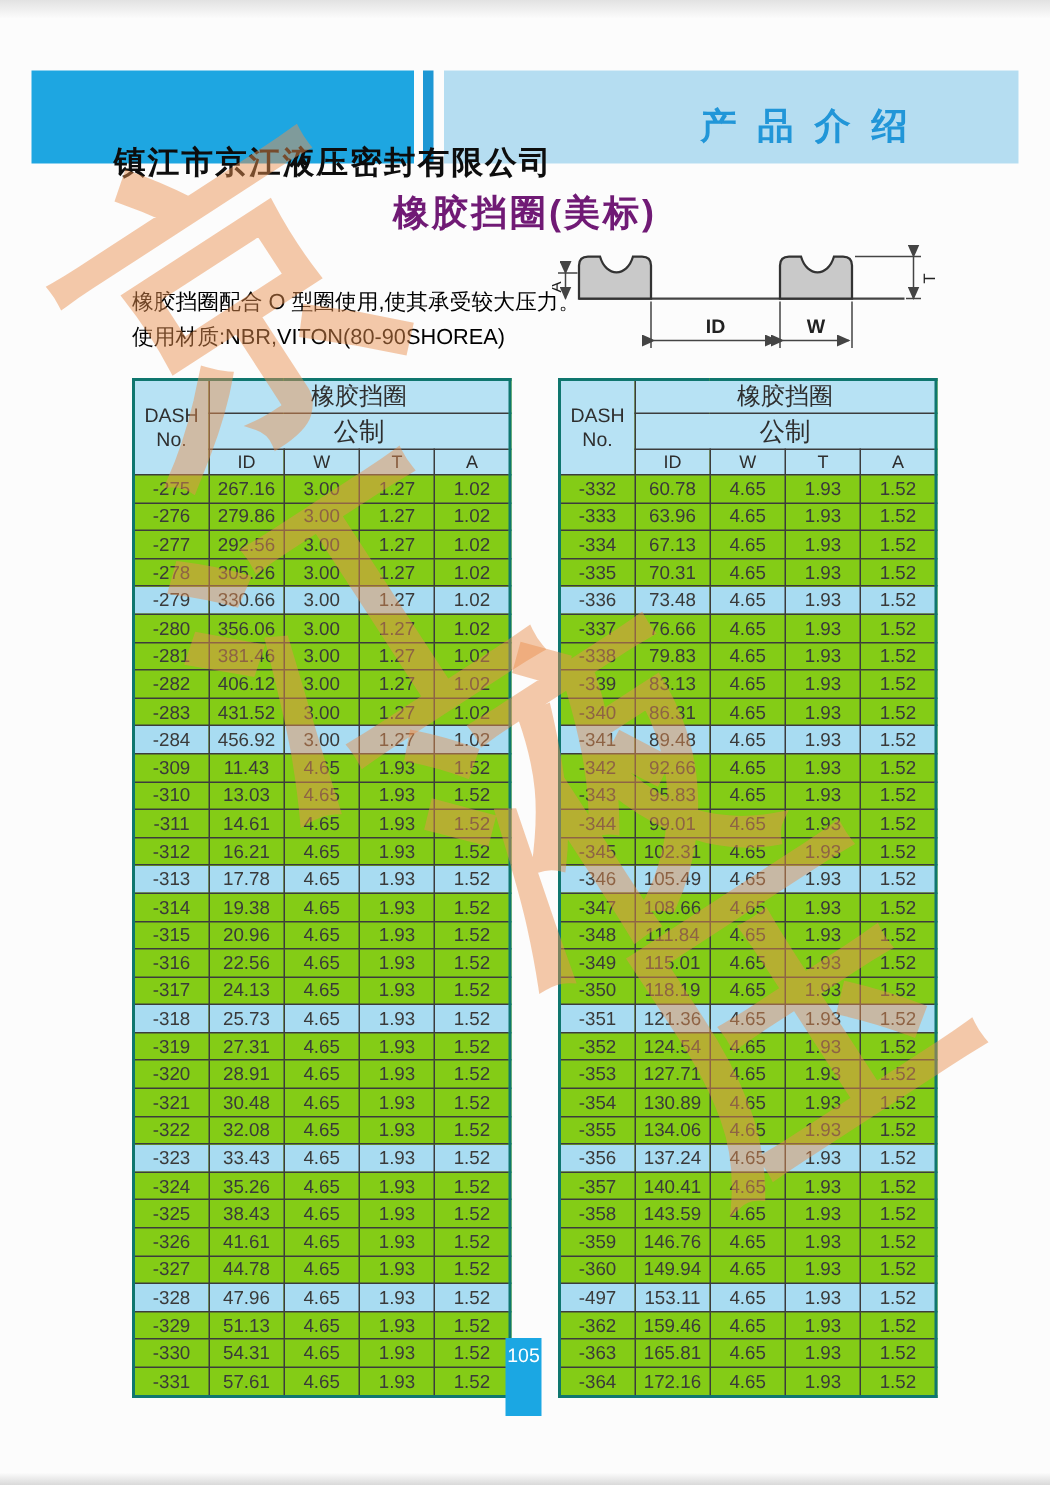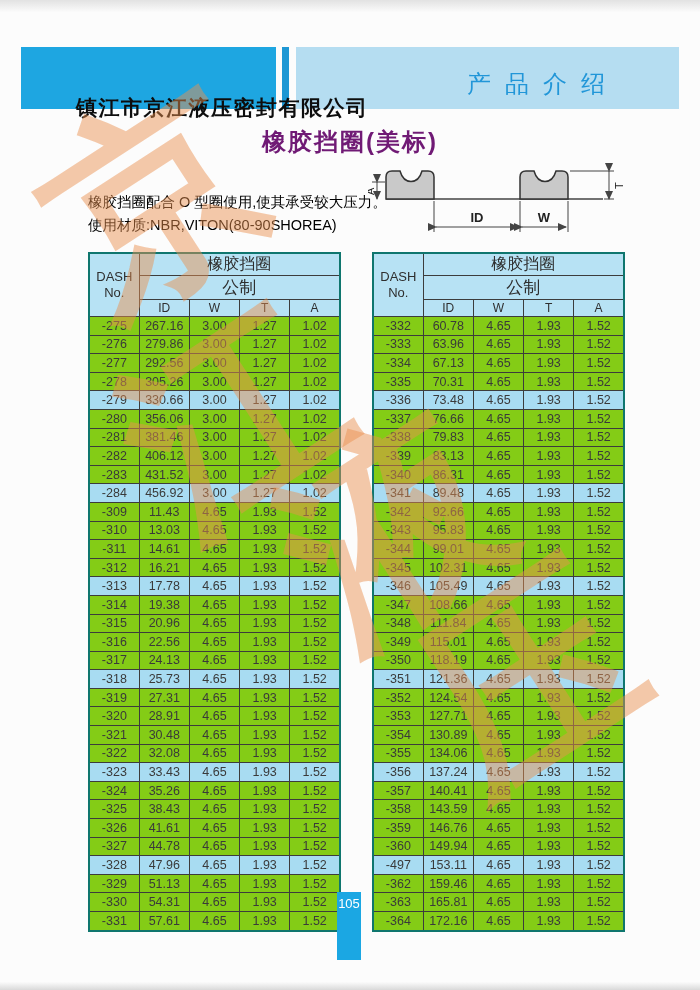--- a/index.html
+++ b/index.html
@@ -13,21 +13,21 @@
     background:linear-gradient(#fbfbfb,#d9d9d9);z-index:0;}
 
   
   .band-dark{position:absolute;left:21px;top:47px;width:255px;height:62px;background:#1ea6e1;z-index:1;}
   .band-stripe{position:absolute;left:282px;top:47px;width:7px;height:62px;background:#1e97d4;z-index:1;}
   .band-light{position:absolute;left:296px;top:47px;width:383px;height:62px;background:#b5ddf1;z-index:1;}
   .company{position:absolute;left:76px;top:66px;z-index:3;
     font-family:"Liberation Serif",serif;font-weight:bold;font-size:21px;
     letter-spacing:1.5px;color:#0d0d0d;margin-top:28px;}
   .section-title{position:absolute;left:467px;top:68px;z-index:3;
-    font-family:"Liberation Serif",serif;font-weight:normal;font-size:24px;
+    font-family:"Liberation Serif",serif;font-weight:bold;font-size:24px;
     letter-spacing:14px;color:#2196d8;}
 
   .page-title{position:absolute;left:0;top:126px;width:700px;text-align:center;z-index:2;
     font-size:24px;font-weight:bold;color:#701a75;letter-spacing:2px;}
 
   .intro{position:absolute;left:88px;top:191px;z-index:2;
     font-size:14.5px;color:#000000;line-height:23px;}
 
   .diagram{position:absolute;left:368px;top:158px;z-index:2;}
 
@@ -39,21 +39,21 @@
   .tbl th,.tbl td{border:1px solid #3c3c3c;text-align:center;color:#3a3a3a;
     padding:0;overflow:hidden;white-space:nowrap;}
   .tbl thead th{background:#b7e2f4;font-weight:normal;color:#2e2e2e;}
   .tbl .hrow1 th{height:14px;font-size:16px;}
   .tbl .hrow2 th{height:14px;font-size:17px;}
   .tbl .hrow3 th{height:16px;font-size:12px;}
   .tbl th.dash-cell{font-size:13px;line-height:16px;}
   .tbl td{height:17.6px;font-size:12.5px;}
   .tbl tr.hl td{background:#a8dcf2;}
 
-  .page-badge{position:absolute;left:337px;top:892px;width:24px;height:68px;
+  .page-badge{position:absolute;left:337px;top:892px;width:24px;height:52px;
     background:#1ba7e3;color:#ffffff;font-size:13px;text-align:center;
     padding-top:4px;box-sizing:border-box;z-index:2;}
 
   
   .wm{position:absolute;z-index:6;font-size:210px;font-weight:bold;line-height:1;
     color:rgba(235,144,80,0.48);font-family:"Liberation Serif",serif;
     pointer-events:none;user-select:none;}
   .wm1{left:50px;top:95px;transform:rotate(-33deg);}
   .wm2{left:130px;top:315px;transform:rotate(-33deg);}
   .wm3{left:290px;top:425px;transform:rotate(-33deg);}

